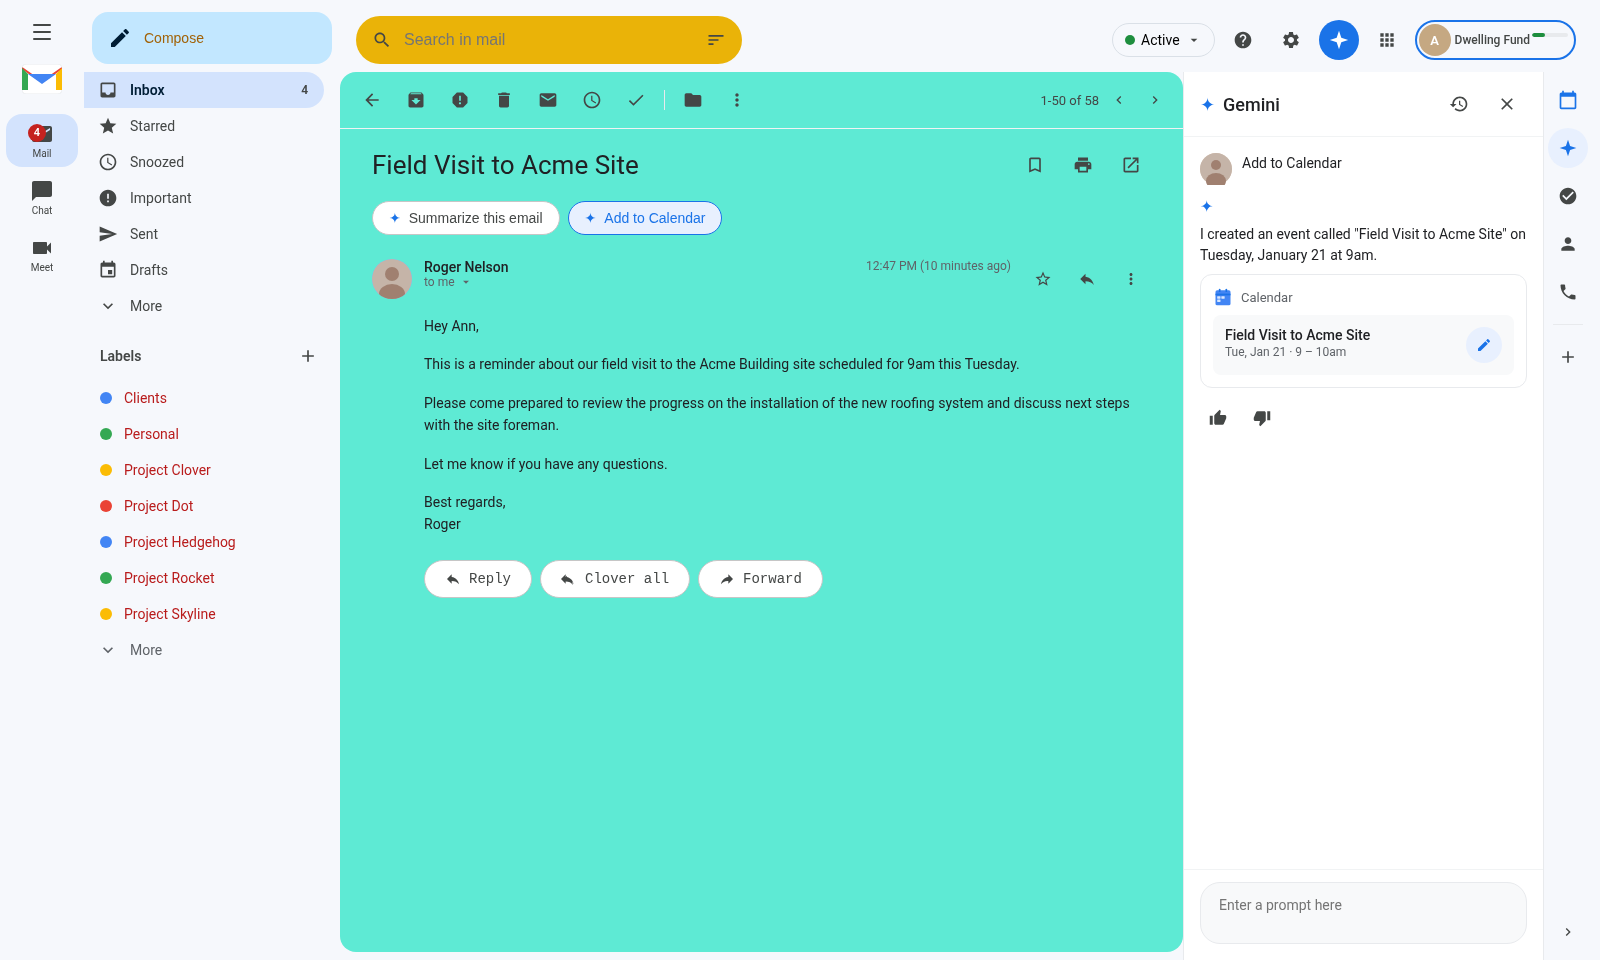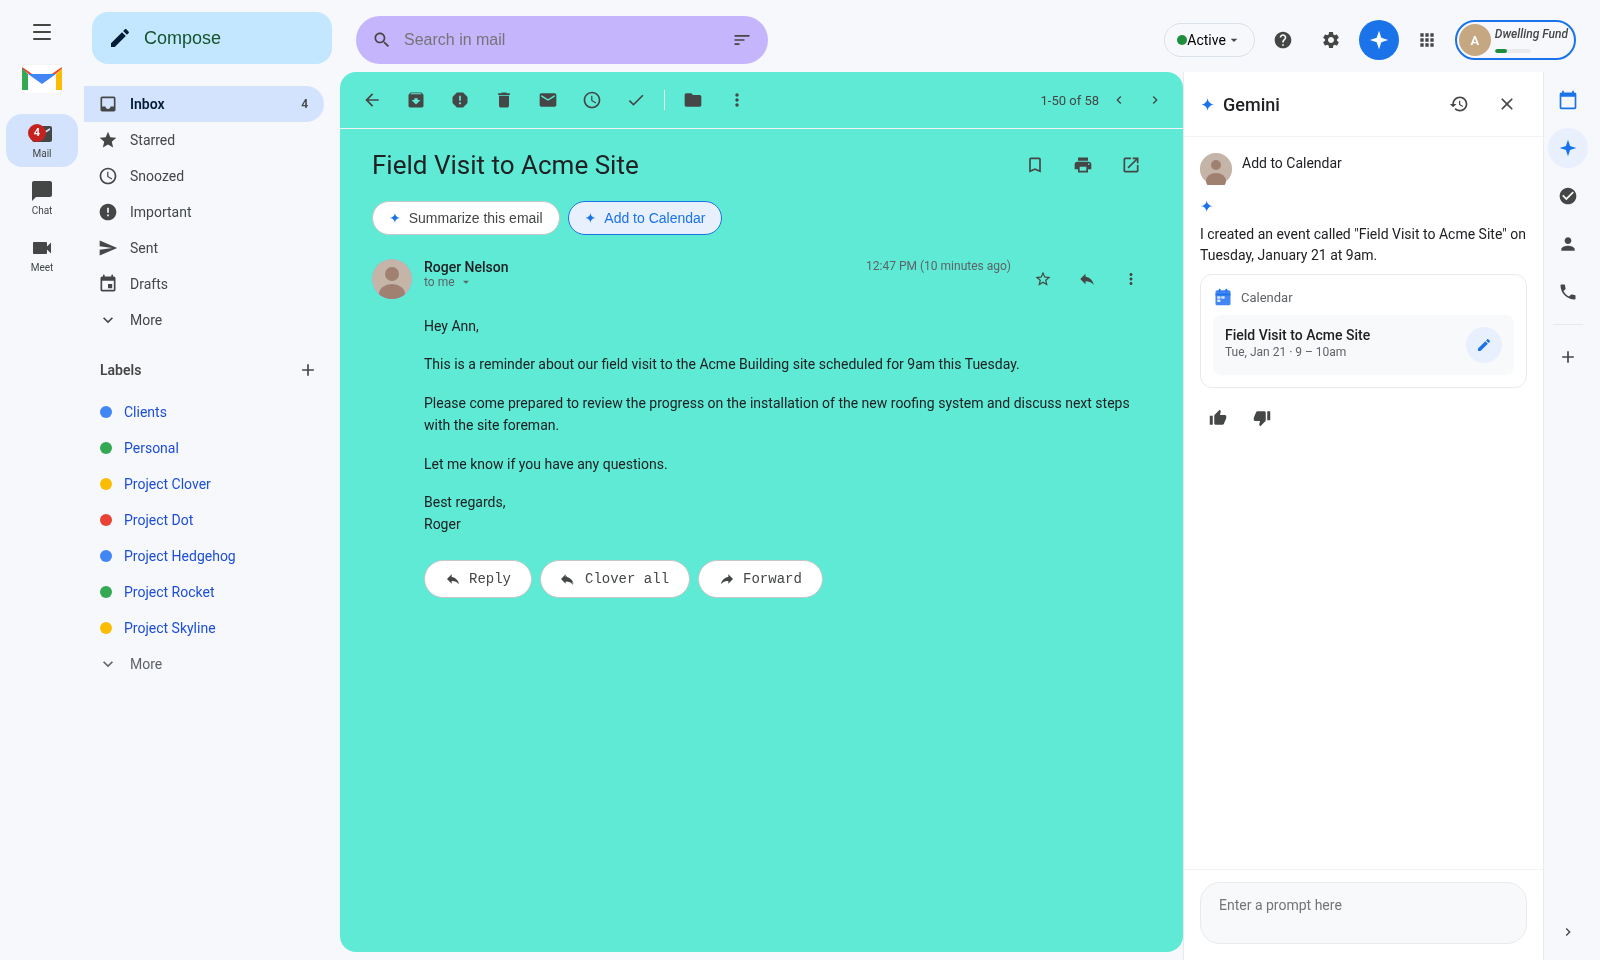--- a/index.html
+++ b/index.html
@@ -11,41 +11,41 @@
     .hamburger-lines { display: flex; flex-direction: column; gap: 5px; }
     .hamburger-lines span { width: 18px; height: 2px; background: #444746; display: block; border-radius: 1px; }
     .nav-icon-item { display: flex; flex-direction: column; align-items: center; gap: 2px; cursor: pointer; padding: 8px 4px; border-radius: 16px; width: 72px; position: relative; }
     .nav-icon-item.active { background: #d3e3fd; }
     .nav-icon-label { font-size: 10px; color: #444746; }
     .nav-icon-svg { width: 24px; height: 24px; }
     .badge { position: absolute; top: 2px; right: 8px; background: #c5221f; color: white; border-radius: 10px; font-size: 11px; font-weight: 600; padding: 0 5px; min-width: 18px; text-align: center; line-height: 18px; }
 
     
     .sidebar { width: 256px; background: #f6f8fc; padding: 8px 0; flex-shrink: 0; overflow-y: auto; }
-    .compose-btn { margin: 4px 8px 22px 8px; background: #c2e7ff; border: none; border-radius: 16px; padding: 14px 24px 14px 16px; display: flex; align-items: center; gap: 12px; cursor: pointer; font-size: 18px; font-weight: 500; color: #14532d; width: calc(100% - 16px); }
+    .compose-btn { margin: 4px 8px 8px 8px; background: #c2e7ff; border: none; border-radius: 16px; padding: 14px 24px 14px 16px; display: flex; align-items: center; gap: 12px; cursor: pointer; font-size: 14px; font-weight: 500; color: #a16207; width: calc(100% - 16px); }
     .compose-icon { font-size: 20px; }
     .nav-item { display: flex; align-items: center; gap: 12px; padding: 4px 16px 4px 14px; height: 36px; border-radius: 0 18px 18px 0; cursor: pointer; font-size: 14px; color: #444746; width: 240px; }
     .nav-item.active { background: #d3e3fd; font-weight: 600; color: #001d35; }
     .nav-item-icon { width: 20px; height: 20px; display: flex; align-items: center; justify-content: center; flex-shrink: 0; }
     .nav-item-count { margin-left: auto; font-size: 12px; font-weight: 600; color: #444746; }
     .labels-header { display: flex; align-items: center; padding: 8px 16px; margin-top: 8px; }
     .labels-title { font-size: 14px; font-weight: 600; color: #444746; flex: 1; }
     .labels-add { width: 32px; height: 32px; display: flex; align-items: center; justify-content: center; border-radius: 50%; cursor: pointer; }
-    .label-item { display: flex; align-items: center; gap: 12px; padding: 4px 16px; height: 36px; border-radius: 0 18px 18px 0; cursor: pointer; font-size: 14px; color: #1d4ed8; width: 240px; }
+    .label-item { display: flex; align-items: center; gap: 12px; padding: 4px 16px; height: 36px; border-radius: 0 18px 18px 0; cursor: pointer; font-size: 14px; color: #b91c1c; width: 240px; }
     .label-dot { width: 12px; height: 12px; border-radius: 50%; flex-shrink: 0; }
 
     
     .header { height: 64px; background: #f6f8fc; display: flex; align-items: center; padding: 0 16px; gap: 8px; flex-shrink: 0; }
-    .search-bar { flex: 1; max-width: 720px; background: #c4b5fd; border-radius: 24px; height: 48px; display: flex; align-items: center; padding: 0 16px; gap: 12px; }
+    .search-bar { flex: 1; max-width: 720px; background: #eab308; border-radius: 24px; height: 48px; display: flex; align-items: center; padding: 0 16px; gap: 12px; }
     .search-bar input { border: none; background: transparent; font-size: 16px; color: #444746; flex: 1; outline: none; }
     .search-icon-svg { width: 20px; height: 20px; color: #444746; }
     .header-spacer { flex: 1; }
     .header-actions { display: flex; align-items: center; gap: 8px; }
     .icon-btn { width: 40px; height: 40px; border-radius: 50%; display: flex; align-items: center; justify-content: center; cursor: pointer; border: none; background: transparent; }
-    .active-indicator { display: flex; align-items: center; gap: 0; padding: 8px 12px; border-radius: 20px; border: 1px solid #dae0e7; cursor: pointer; font-size: 14px; }
+    .active-indicator { display: flex; align-items: center; gap: 6px; padding: 8px 12px; border-radius: 20px; border: 1px solid #dae0e7; cursor: pointer; font-size: 14px; }
     .active-dot { width: 10px; height: 10px; border-radius: 50%; background: #1e8e3e; }
     .gemini-fab { width: 40px; height: 40px; border-radius: 50%; background: #1a73e8; display: flex; align-items: center; justify-content: center; cursor: pointer; }
     .avatar-btn { width: 40px; height: 40px; border-radius: 50%; overflow: hidden; cursor: pointer; border: none; background: #e8d5c4; display: flex; align-items: center; justify-content: center; font-size: 14px; font-weight: 500; }
     .account-info { display: flex; align-items: center; gap: 4px; cursor: pointer; border: 2px solid #1a73e8; border-radius: 22px; padding: 2px 6px 2px 2px; }
     .account-name { font-size: 12px; font-weight: 500; color: #444746; }
     .progress-bar { width: 36px; height: 4px; background: #e8eaed; border-radius: 2px; overflow: hidden; }
     .progress-fill { height: 100%; background: #1e8e3e; border-radius: 2px; }
 
     
     .email-area { flex: 1; background: #5eead4; margin: 0 0 8px 0; border-radius: 16px; display: flex; flex-direction: column; overflow: hidden; }
@@ -318,21 +318,21 @@
           <path d="M12 2L9.5 9.5 2 12l7.5 2.5L12 22l2.5-7.5L22 12l-7.5-2.5z" fill="white"></path>
         </svg>
       </div>
       <div class="icon-btn">
         <svg width="20" height="20" viewBox="0 0 24 24">
           <path d="M4 8h4V4H4v4zm6 12h4v-4h-4v4zm-6 0h4v-4H4v4zm0-6h4v-4H4v4zm6 0h4v-4h-4v4zm6-10v4h4V4h-4zm-6 4h4V4h-4v4zm6 6h4v-4h-4v4zm0 6h4v-4h-4v4z" fill="#444746"></path>
         </svg>
       </div>
       <div class="account-info">
         <div class="avatar-btn" style="width:32px;height:32px;font-size:13px;border-radius:50%;overflow:hidden;background:#c5a882;display:flex;align-items:center;justify-content:center;color:white;font-weight:600;">A</div>
-        <div style="display:flex;flex-direction:column;gap:8px;font-style:italic;">
+        <div style="display:flex;flex-direction:row;gap:2px;">
           <span class="account-name">Dwelling Fund</span>
           <div class="progress-bar">
             <div class="progress-fill" style="width:35%;"></div>
           </div>
         </div>
       </div>
     </div>
   </div>
 
   <div class="content-row">

